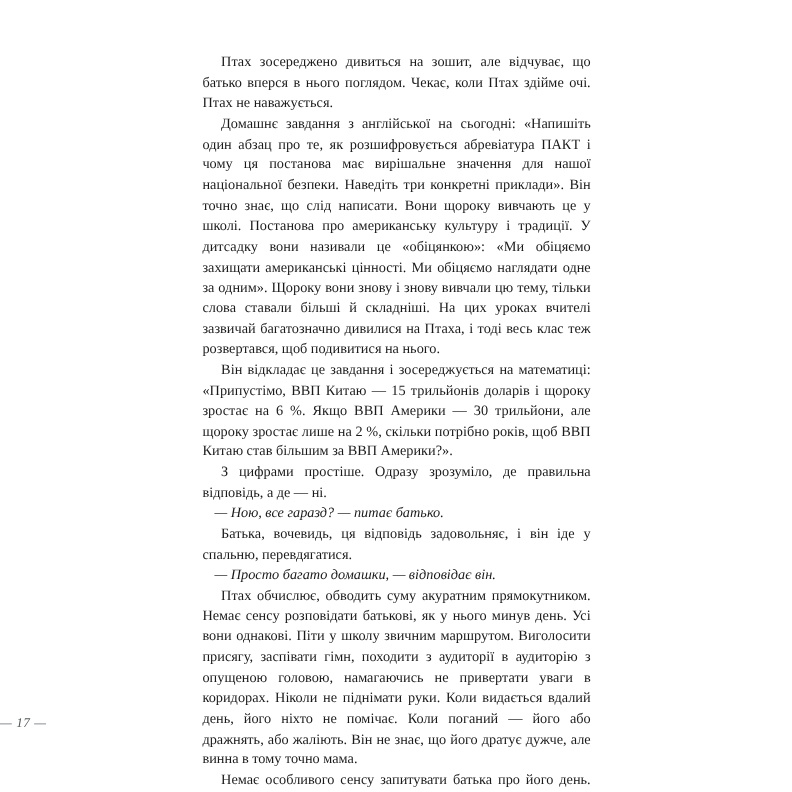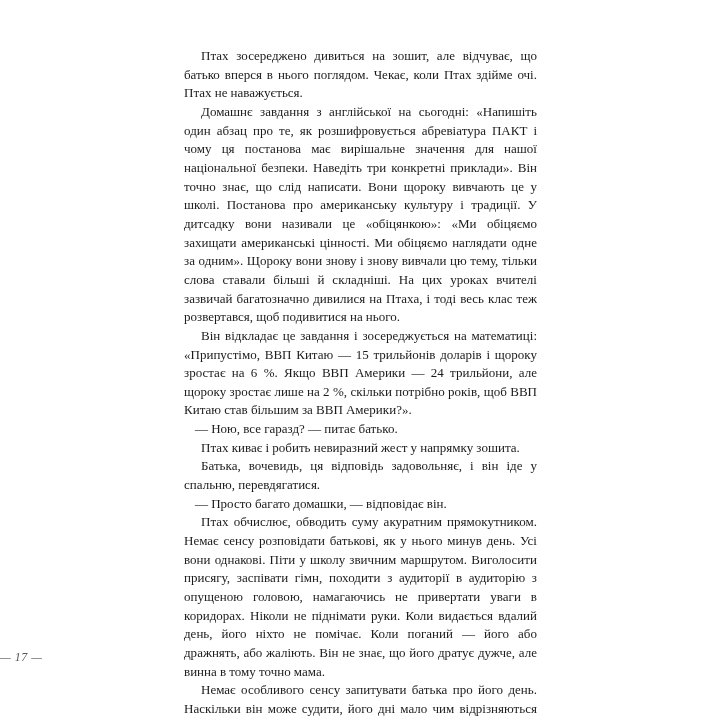--- a/index.html
+++ b/index.html
@@ -40,20 +40,21 @@
     text-indent: 17px;
     hyphens: manual;
     -webkit-hyphens: manual;
     word-spacing: -0.1px;
     letter-spacing: 0.01px;
   }
 
   
   .para.dialogue {
     text-indent: 11px;
+    font-style: italic;
   }
 
   .footer {
     position: absolute;
     left: 0;
     top: 650px;
     width: 720px;
     text-align: left;
     font-size: 12px;
     font-style: italic;
@@ -62,23 +63,23 @@
   }
 </style>
 </head>
 <body>
 
 <div class="page">
 
   <div class="text-block">
     <p class="para">Птах зосереджено дивиться на зошит, але відчуває, що батько вперся в нього поглядом. Чекає, коли Птах здійме очі. Птах не наважується.</p>
     <p class="para">Домашнє завдання з англійської на сьогодні: «Напишіть один абзац про те, як розшифровується абревіатура ПАКТ і чому ця постанова має вирішальне значення для нашої національної безпеки. Наведіть три конкретні приклади». Він точно знає, що слід написати. Вони щороку вивчають це у школі. Постанова про американську культуру і традиції. У дитсадку вони називали це «обіцянкою»: «Ми обіцяємо захищати американські цінності. Ми обіцяємо наглядати одне за одним». Щороку вони знову і знову вивчали цю тему, тільки слова ставали більші й складніші. На цих уроках вчителі зазвичай багатозначно дивилися на Птаха, і тоді весь клас теж розвертався, щоб подивитися на нього.</p>
-    <p class="para">Він відкладає це завдання і зосереджується на математиці: «Припустімо, ВВП Китаю — 15 трильйонів доларів і щороку зростає на 6 %. Якщо ВВП Америки — 24 трильйони, але щороку зростає лише на 2 %, скільки потрібно років, щоб ВВП Китаю став більшим за ВВП Америки?».</p>
+    <p class="para">Він відкладає це завдання і зосереджується на математиці: «Припустімо, ВВП Китаю — 15 трильйонів доларів і щороку зростає на 6 %. Якщо ВВП Америки — 30 трильйони, але щороку зростає лише на 2 %, скільки потрібно років, щоб ВВП Китаю став більшим за ВВП Америки?».</p>
+    <p class="para">З цифрами простіше. Одразу зрозуміло, де правильна відповідь, а де — ні.</p>
     <p class="para dialogue">— Ною, все гаразд? — питає батько.</p>
-    <p class="para">Птах киває і робить невиразний жест у напрямку зошита.</p>
     <p class="para">Батька, вочевидь, ця відповідь задовольняє, і він іде у спальню, перевдягатися.</p>
     <p class="para dialogue">— Просто багато домашки, — відповідає він.</p>
     <p class="para">Птах обчислює, обводить суму акуратним прямокутником. Немає сенсу розповідати батькові, як у нього минув день. Усі вони однакові. Піти у школу звичним маршрутом. Виголосити присягу, заспівати гімн, походити з аудиторії в аудиторію з опущеною головою, намагаючись не привертати уваги в коридорах. Ніколи не піднімати руки. Коли видається вдалий день, його ніхто не помічає. Коли поганий — його або дражнять, або жаліють. Він не знає, що його дратує дужче, але винна в тому точно мама.</p>
     <p class="para">Немає особливого сенсу запитувати батька про його день. Наскільки він може судити, його дні мало чим відрізняються один від</p>
   </div>
 
   <div class="footer">— 17 —</div>
 
 </div>
 

